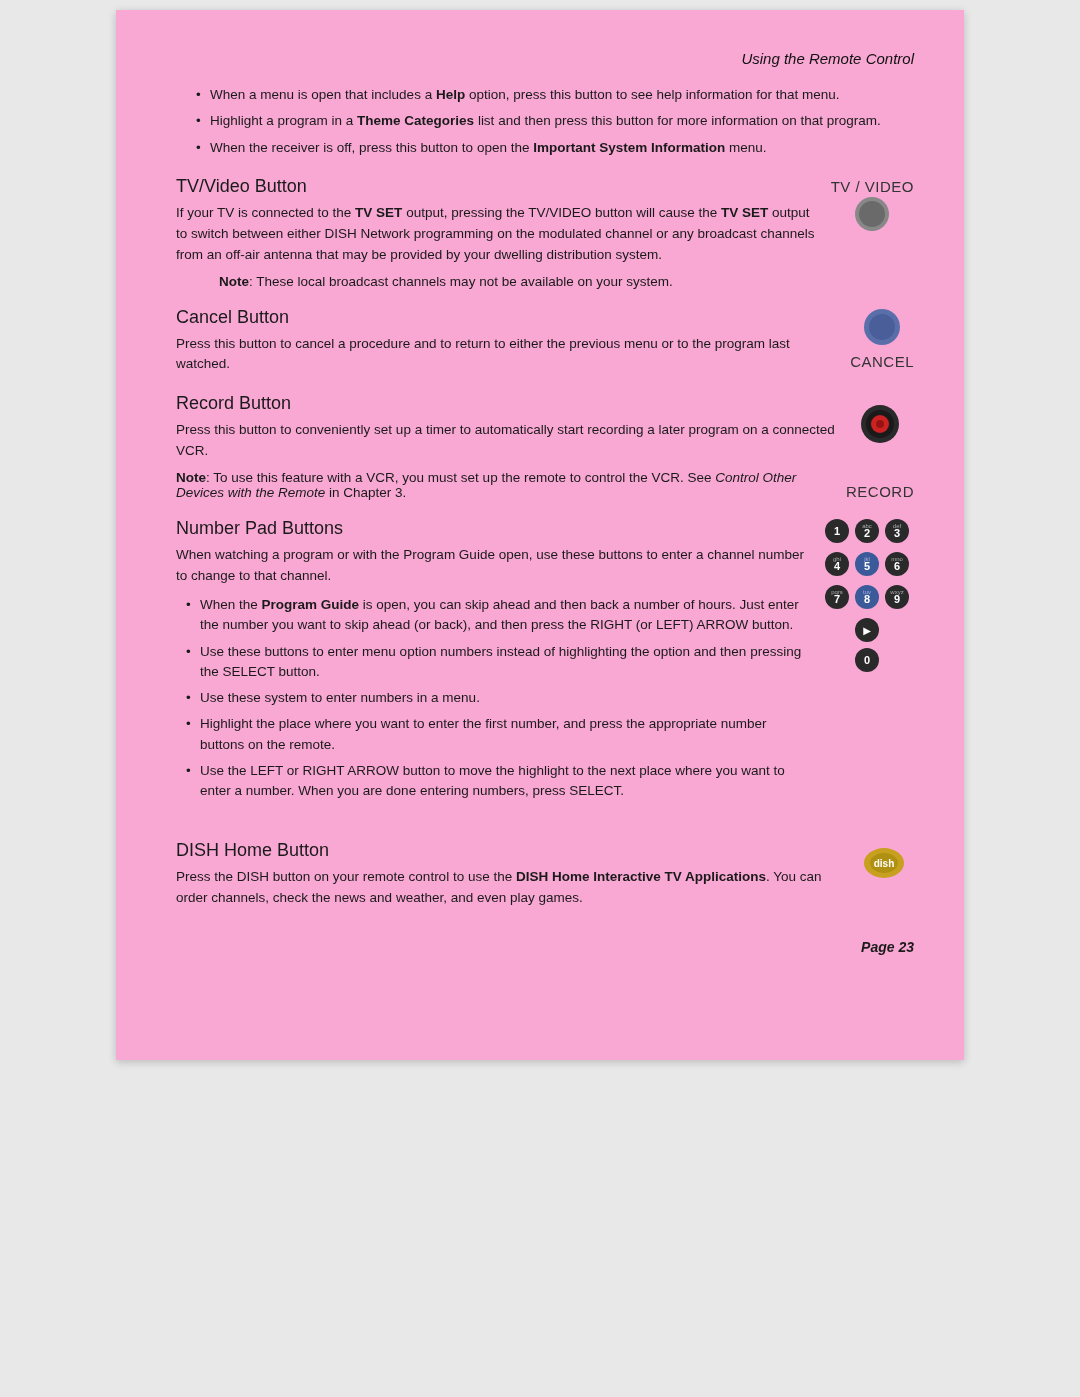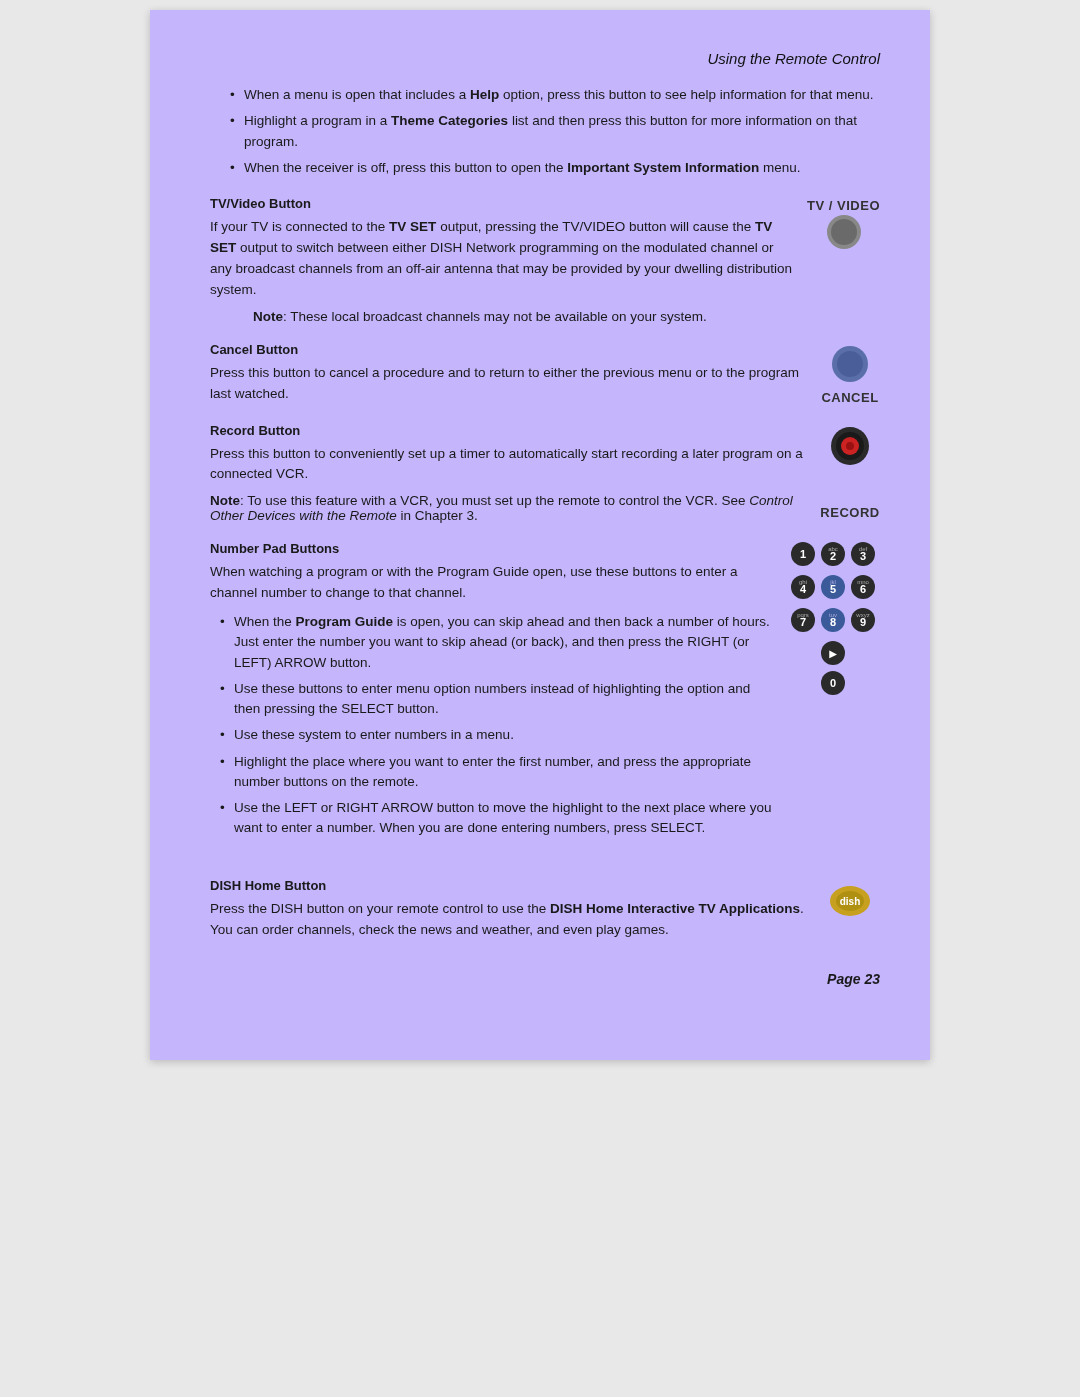--- a/index.html
+++ b/index.html
@@ -8,23 +8,23 @@
       font-family: Arial, Helvetica, sans-serif;
       font-size: 13.5px;
       color: #1a1a1a;
       display: flex;
       justify-content: center;
       align-items: flex-start;
       min-height: 100vh;
       padding: 10px;
     }
     .page {
-      width: 780px;
+      width: 848px;
       min-height: 1050px;
-      background: #c4b5fd;
+      background: #f9a8d4;
       position: relative;
       padding: 40px 50px 60px 60px;
       box-shadow: 0 2px 8px rgba(0,0,0,0.2);
     }
     .header-title {
       text-align: right;
       font-style: italic;
       font-size: 15px;
       margin-bottom: 18px;
       color: #111;
@@ -42,22 +42,22 @@
     .bullet-list li::before {
       content: "•";
       position: absolute;
       left: 0;
     }
     .section {
       margin-bottom: 18px;
       position: relative;
     }
     .section-title {
-      font-size: 13px;
-      font-weight: bold;
+      font-size: 18px;
+      font-weight: normal;
       margin-bottom: 6px;
     }
     .section-body {
       line-height: 1.55;
     }
     .bold { font-weight: bold; }
     .italic { font-style: italic; }
     .page-number {
       text-align: right;
       font-style: italic;
@@ -69,26 +69,25 @@
       flex: 1;
     }
     .section-icon {
       margin-left: 10px;
       min-width: 60px;
       display: flex;
       flex-direction: column;
       align-items: center;
     }
     .icon-label {
-      font-size: 13px;
+      font-size: 15px;
       letter-spacing: 0.5px;
       text-align: center;
       margin-top: 2px;
       color: #333;
-      font-weight: bold;
     }
   </style>
 </head>
 <body>
 
 <div class="page">
 
   <div class="header-title">Using the Remote Control</div>
 
   <ul class="bullet-list">
@@ -112,39 +111,39 @@
         <div class="icon-label">TV / VIDEO</div>
         <svg width="38" height="38" viewBox="0 0 38 38">
           <circle cx="19" cy="19" r="17" fill="#888"></circle>
           <circle cx="19" cy="19" r="13" fill="#6a6a6a"></circle>
         </svg>
       </div>
     </div>
   </div>
 
   <div class="section">
-    <div style="display:flex; align-items:flex-end;">
+    <div style="display:flex; align-items:flex-start;">
       <div class="section-text">
         <div class="section-title">Cancel Button</div>
         <div class="section-body">
           Press this button to cancel a procedure and to return to either the previous menu or to the program last watched.
         </div>
       </div>
       <div class="section-icon">
         <svg width="40" height="44" viewBox="0 0 40 44">
           <ellipse cx="20" cy="20" rx="18" ry="18" fill="#5a6faa"></ellipse>
           <ellipse cx="20" cy="20" rx="13" ry="13" fill="#4a5f9a"></ellipse>
         </svg>
         <div class="icon-label">CANCEL</div>
       </div>
     </div>
   </div>
 
   <div class="section">
-    <div style="display:flex; align-items:center; position:relative;">
+    <div style="display:flex; align-items:flex-end; position:relative;">
       <div class="section-text" style="flex:1; padding-right:10px;">
         <div class="section-title">Record Button</div>
         <div class="section-body">
           Press this button to conveniently set up a timer to automatically start recording a later program on a connected VCR.
         </div>
         <div style="margin-top:8px;">
           <span class="bold">Note</span>: To use this feature with a VCR, you must set up the remote to control the VCR. See <span class="italic">Control Other Devices with the Remote</span> in Chapter 3.
         </div>
       </div>
       <div style="display:flex; flex-direction:column; align-items:center; min-width:60px;gap:36px;">

